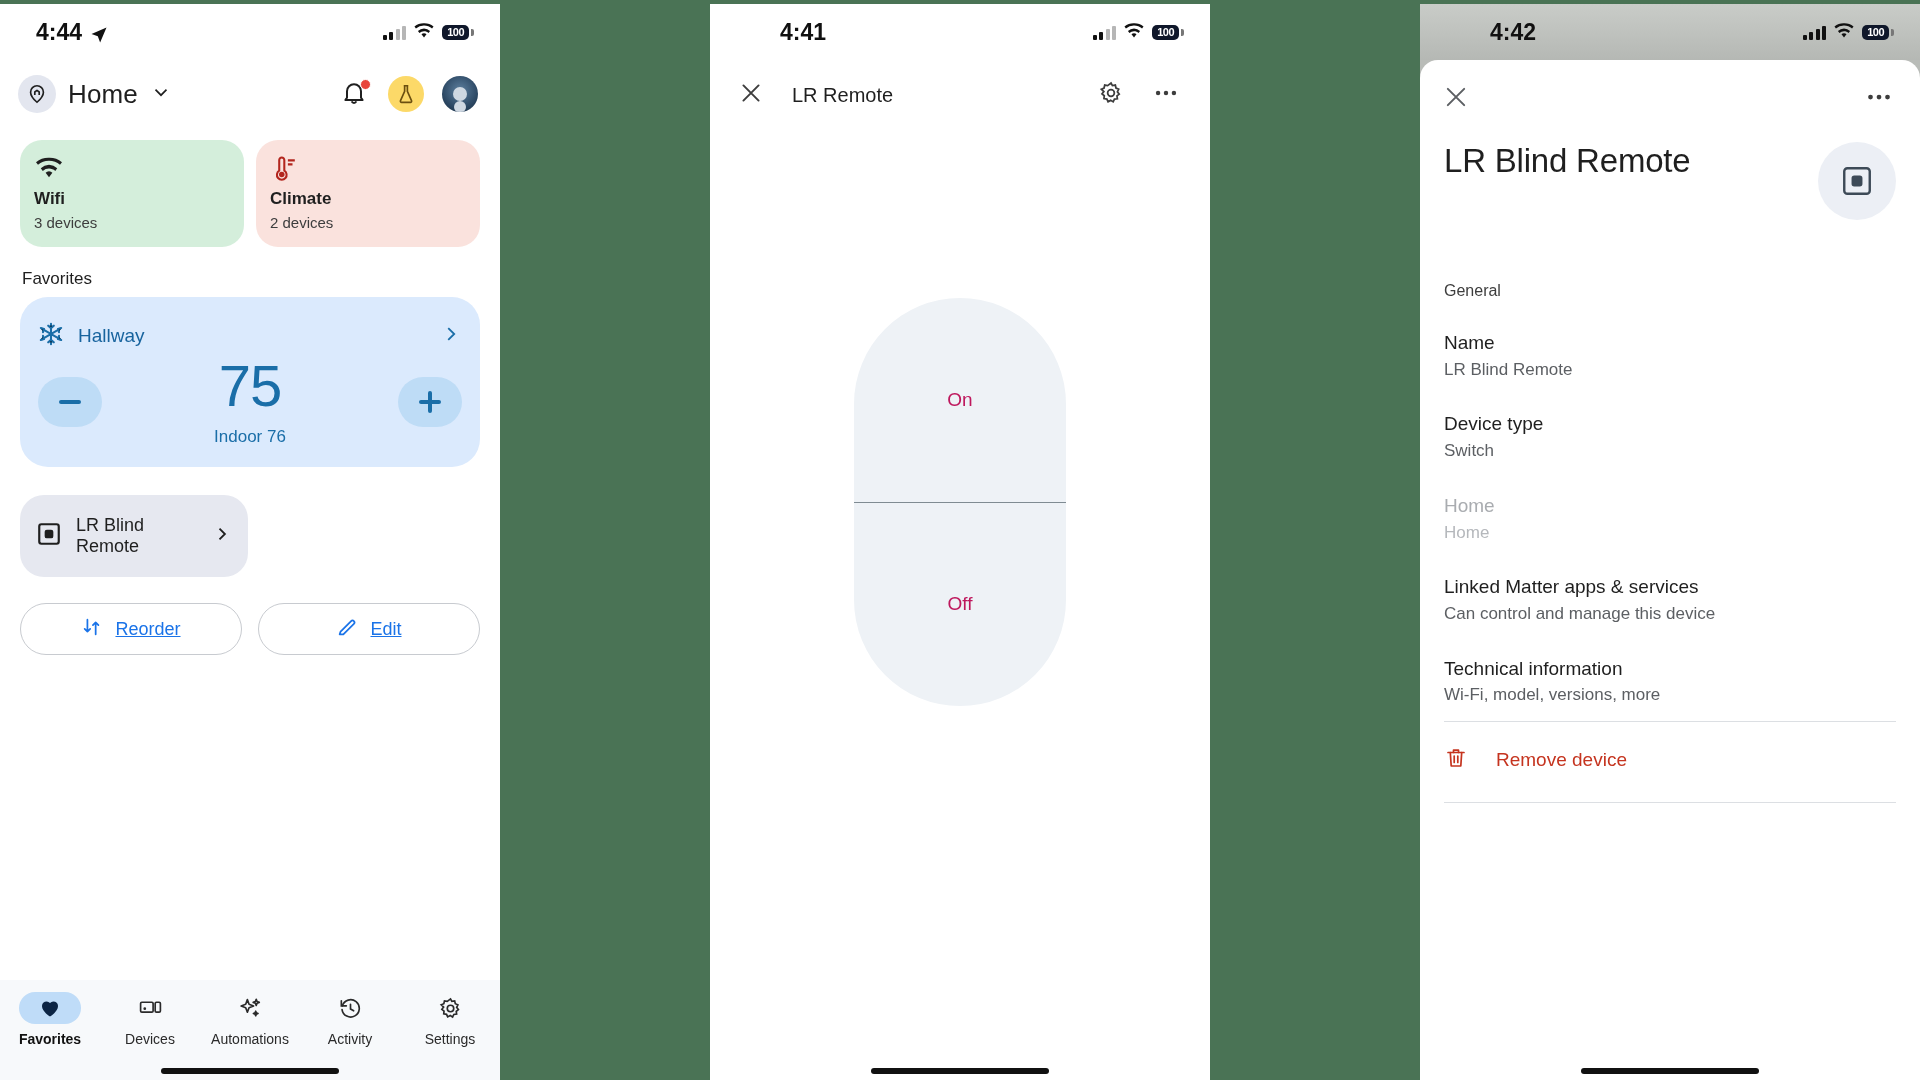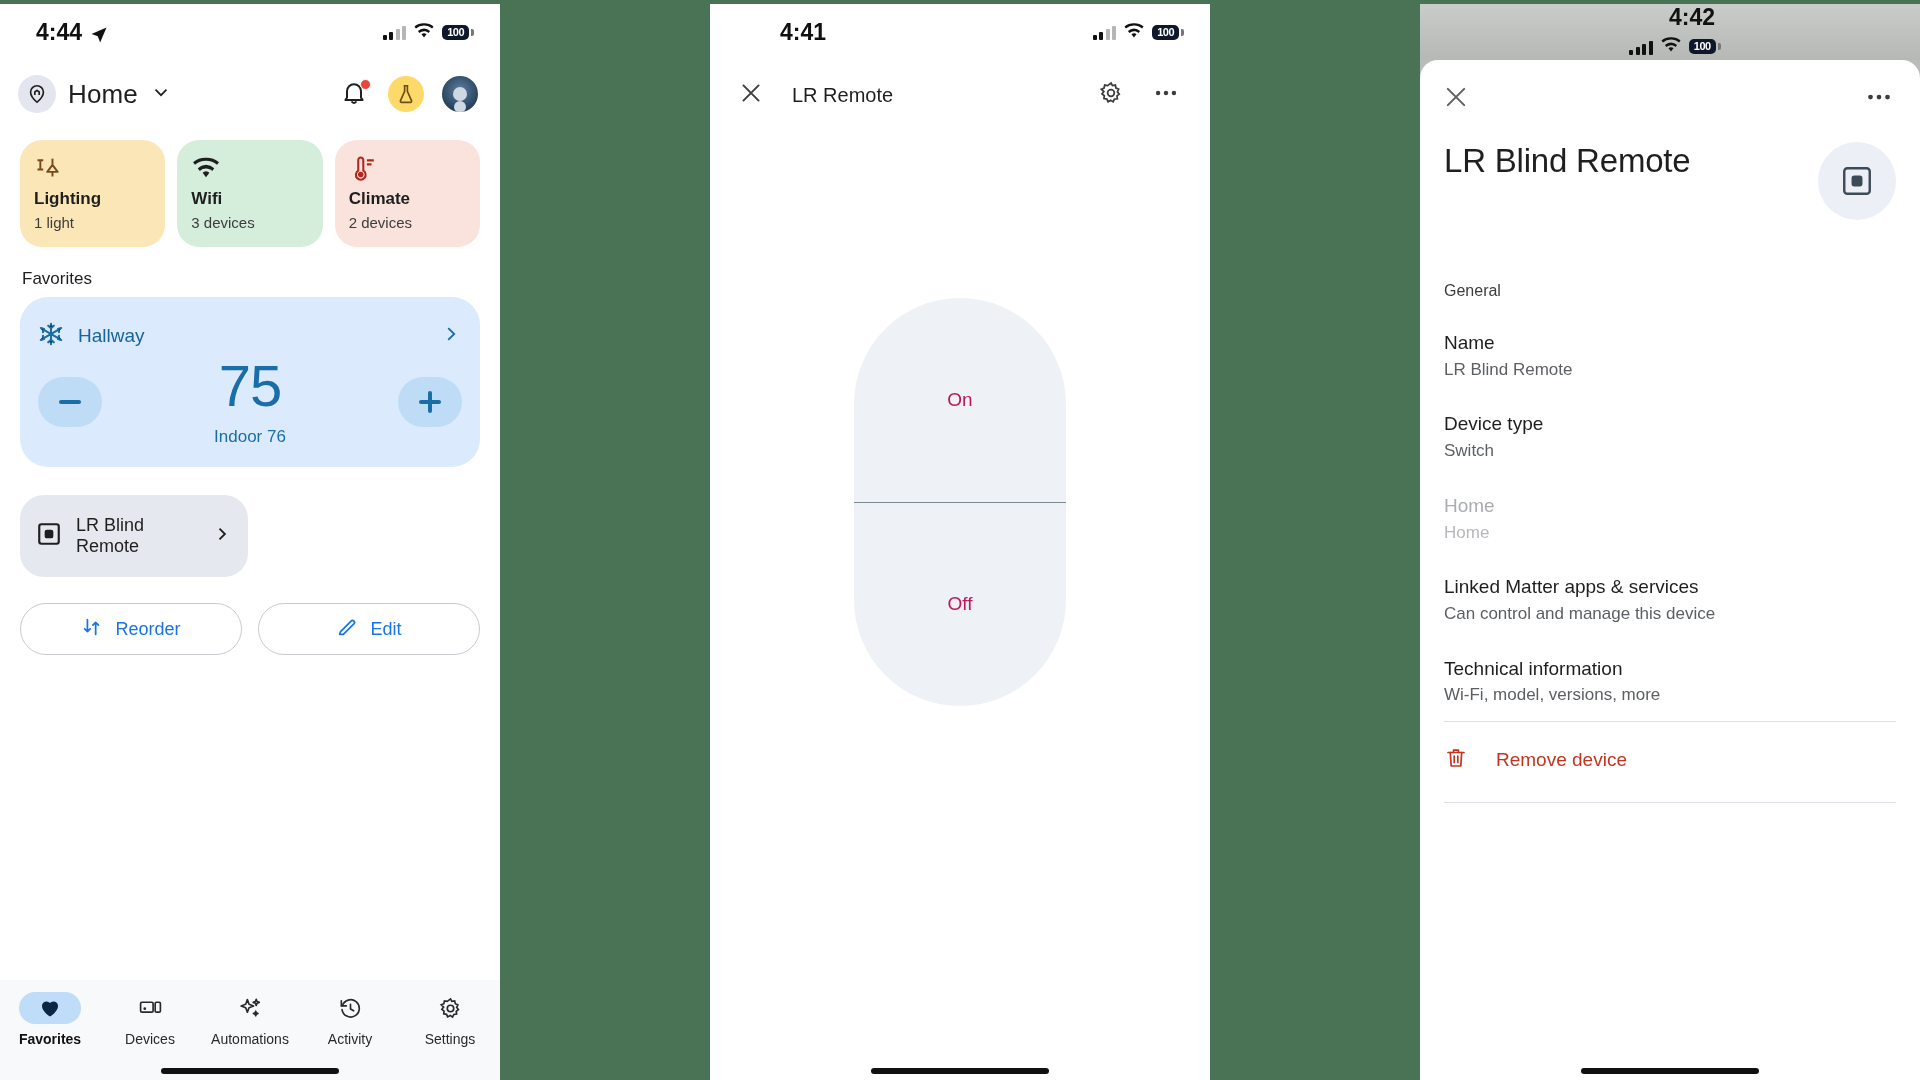--- a/index.html
+++ b/index.html
@@ -105,21 +105,21 @@
   .device-pill {
     margin: 28px 0 0 20px; width: 228px; background:#e6e8f0;
     border-radius: 24px; padding: 20px 16px; display:flex; align-items:center; gap: 14px;
   }
   .device-name { font-size: 18px; color:#1f1f1f; }
 
   .action-row { display:flex; gap: 16px; padding: 26px 20px 0 20px; }
   .outline-btn {
     flex:1; height: 52px; border-radius: 26px; border: 1.3px solid #c8cbd0;
     background:#fff; display:flex; align-items:center; justify-content:center; gap: 12px;
-    color:#1a73e8; font-size: 18px; cursor:pointer;
+    color:#1a73e8; font-size: 18px; cursor:pointer;text-decoration:underline;
   }
 
   .bottom-nav {
     position:absolute; left:0; bottom:0; width: 100%; height: 104px;
     background:#f7f9fb; display:flex; align-items:flex-start; padding-top: 12px;
   }
   .nav-item { flex:1; display:flex; flex-direction:column; align-items:center; gap: 7px; }
   .nav-pill {
     width: 62px; height: 32px; border-radius: 16px;
     display:flex; align-items:center; justify-content:center;
@@ -145,21 +145,20 @@
   }
   .tg-half { flex:1; display:flex; align-items:center; justify-content:center; cursor:pointer; }
   .tg-half.on { border-bottom: 1.5px solid #7f8b92; }
   .tg-label { font-size: 19px; color:#be185d; }
 
   
   .sheet-statusbar {
     height: 56px; display:flex; align-items:center; justify-content:space-between;
     padding: 0 26px 0 36px; font-size: 23px; font-weight:bold; color:#111;
     background: linear-gradient(180deg,#c9ccc8 0%, #b5b8b4 100%);
-    flex-direction: column;
   }
   .sheet {
     position:absolute; top: 56px; left:0; right:0; bottom:0;
     background:#fff; border-radius: 18px 18px 0 0;
   }
   .sheet-top { display:flex; align-items:center; justify-content:space-between; padding: 22px 26px 0 22px; }
   .sheet-hero { display:flex; align-items:flex-start; justify-content:space-between; padding: 26px 24px 0 24px; }
   .sheet-title { font-size: 33px; color:#1f1f1f; letter-spacing:-.2px; max-width: 310px; line-height:1.15; }
   .hero-icon {
     width: 78px; height: 78px; border-radius: 50%; background:#eceff5;
@@ -240,32 +239,20 @@
         <span class="flask-circle">
           <svg width="22" height="22" viewBox="0 0 24 24" fill="none" stroke="#6b4f10" stroke-width="1.8">
             <path d="M9.5 3h5M10.5 3v6.2L6 19.2a1.4 1.4 0 0 0 1.2 2h9.6a1.4 1.4 0 0 0 1.2-2l-4.5-10V3"></path>
           </svg>
         </span>
         <span class="avatar"></span>
       </div>
     </div>
 
     <div class="chips">
-      <div class="chip" style="background:#fbe6b8">
-        <span class="chip-ic">
-          <svg width="30" height="28" viewBox="0 0 26 24" fill="none" stroke="#7a4a1a" stroke-width="1.7">
-            <path d="M3 4.5h5M5.5 4.5v8M3 12.5h5"></path>
-            <path d="M16 3v5"></path>
-              <path d="M11.5 14.5h9L16 8.5z" stroke-linejoin="round"></path>
-              <path d="M16 14.5v4"></path>
-          </svg>
-        </span>
-        <span class="chip-name">Lighting</span>
-        <span class="chip-sub">1 light</span>
-      </div>
       <div class="chip" style="background:#d4eedb">
         <span class="chip-ic">
           <svg width="30" height="24" viewBox="0 0 24 18">
             <path d="M12 15.6 14.7 12a3.6 3.6 0 0 0-5.4 0z" fill="#1f1f1f"></path>
             <path d="M12 8.6c1.9 0 3.7.7 5 1.9l1.6-2.1A10.5 10.5 0 0 0 12 5.6a10.5 10.5 0 0 0-6.6 2.8L7 10.5a7.6 7.6 0 0 1 5-1.9z" fill="#1f1f1f"></path>
             <path d="M12 2.4c3.3 0 6.4 1.2 8.8 3.2L22.4 3.5A15.9 15.9 0 0 0 12 0 15.9 15.9 0 0 0 1.6 3.5L3.2 5.6A13.4 13.4 0 0 1 12 2.4z" fill="#1f1f1f"></path>
           </svg>
         </span>
         <span class="chip-name">Wifi</span>
         <span class="chip-sub">3 devices</span>

